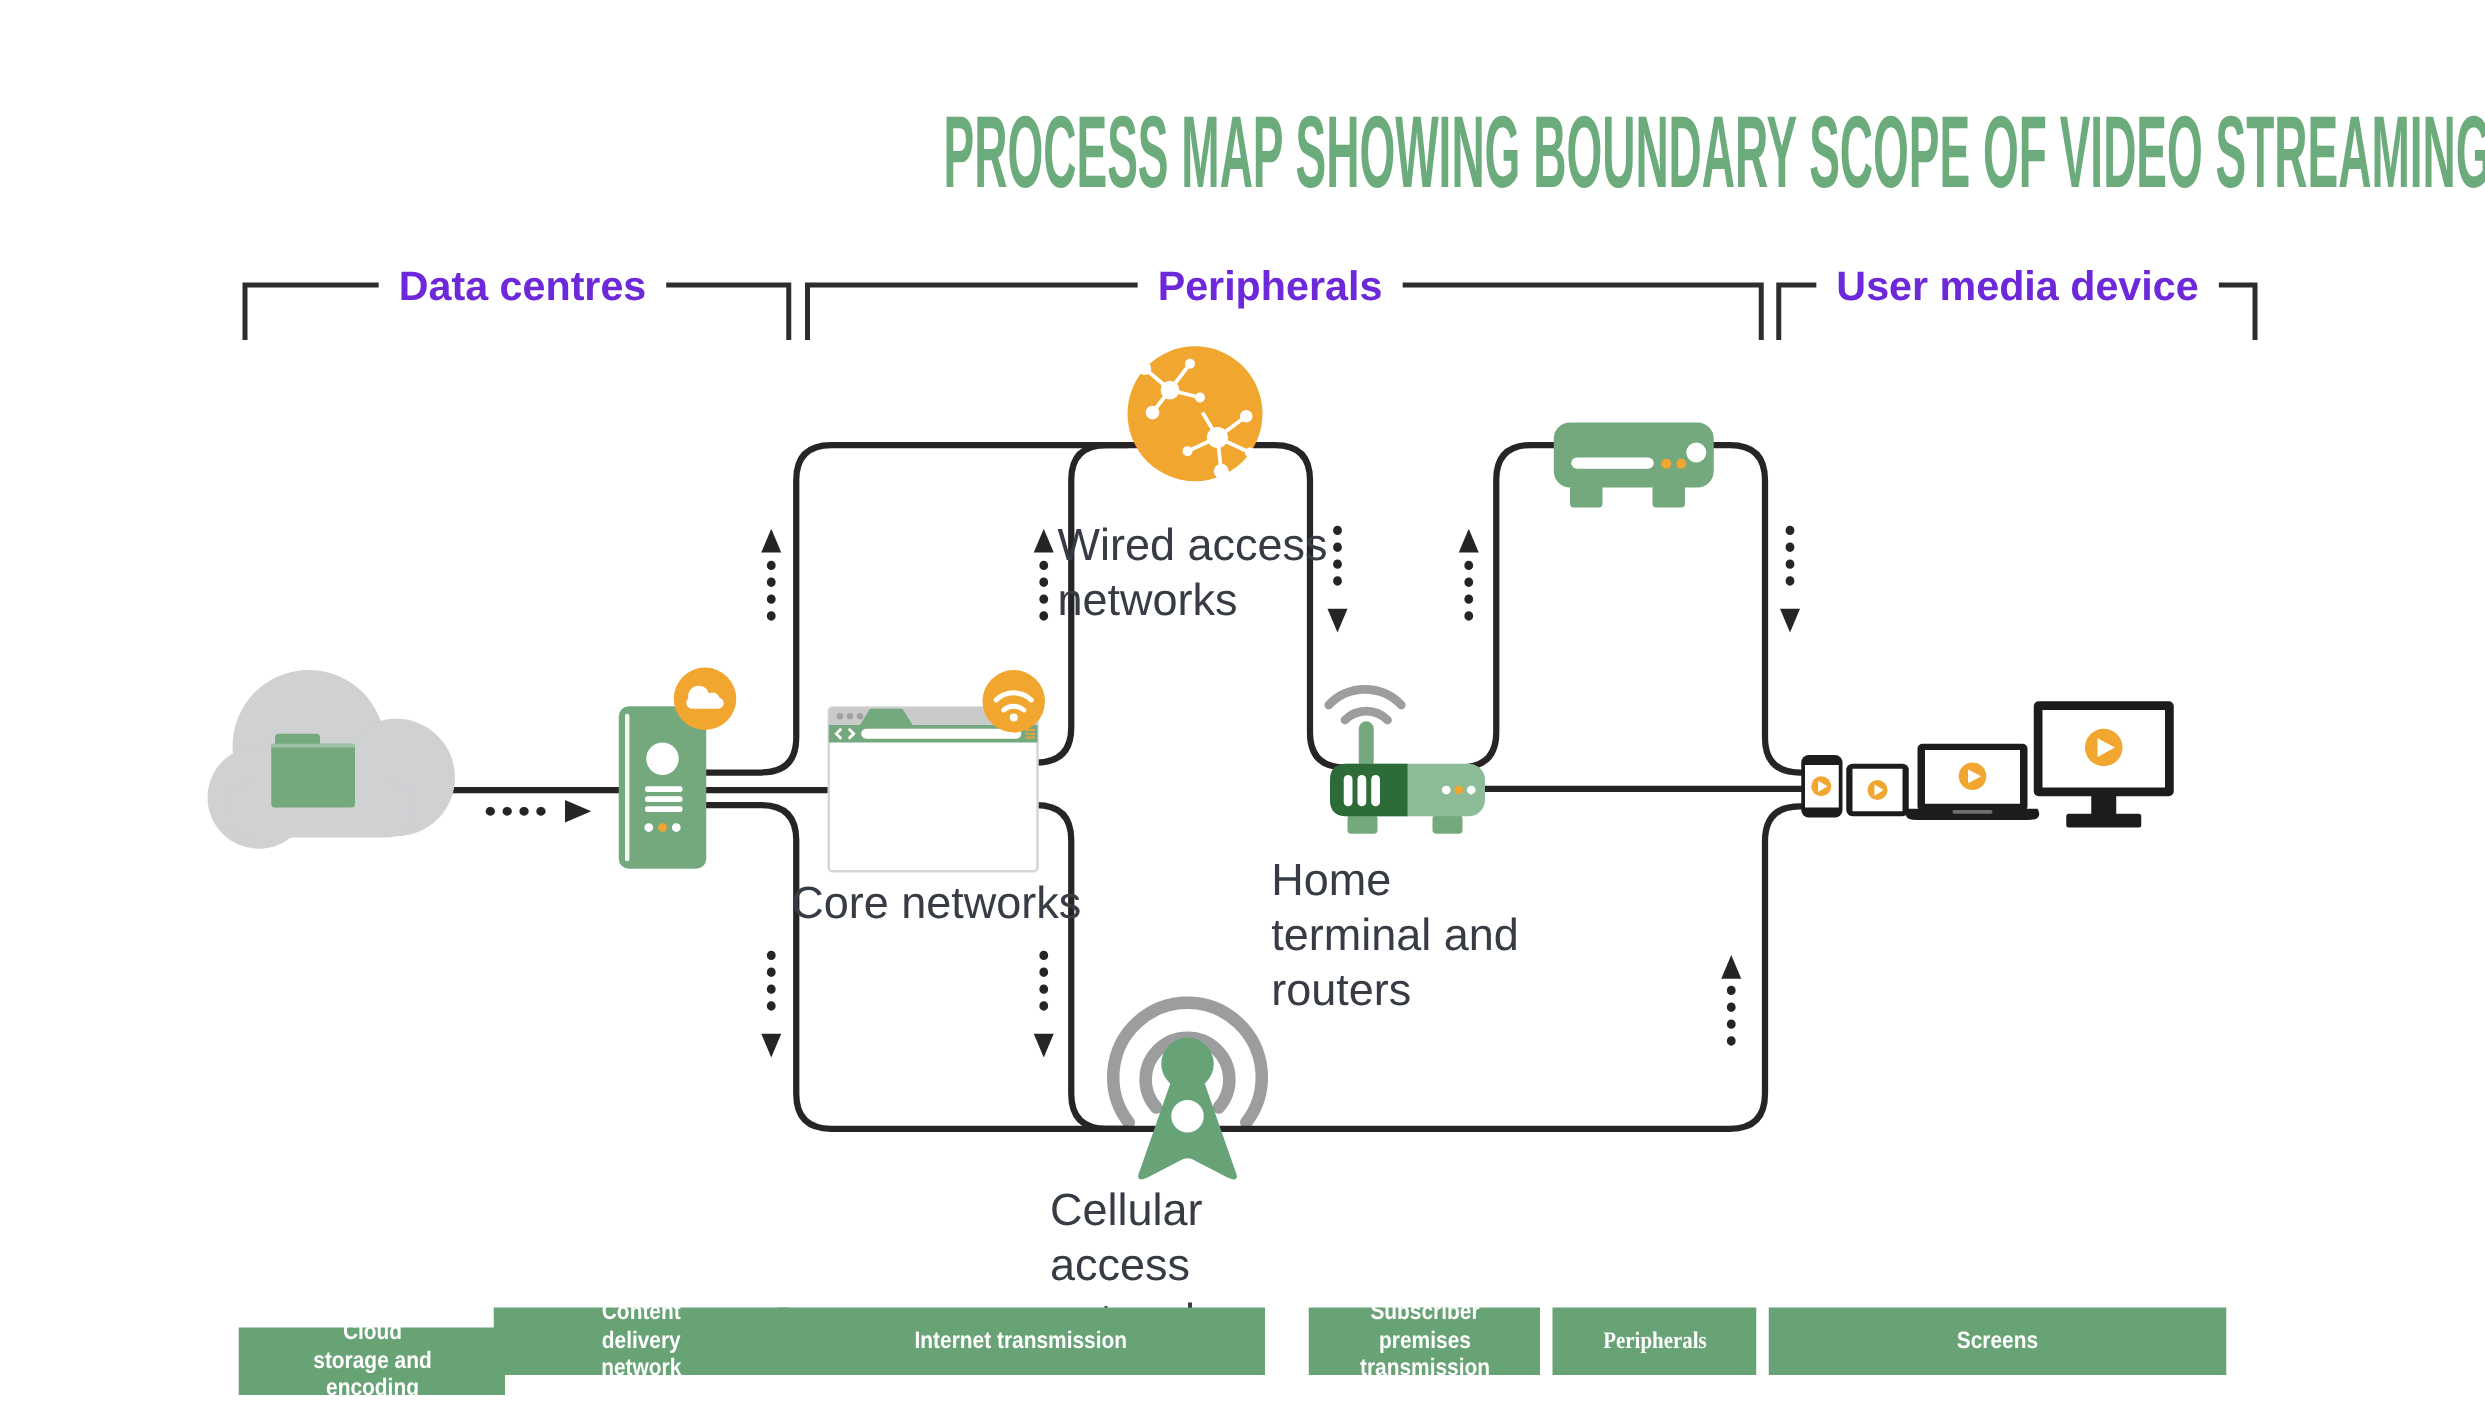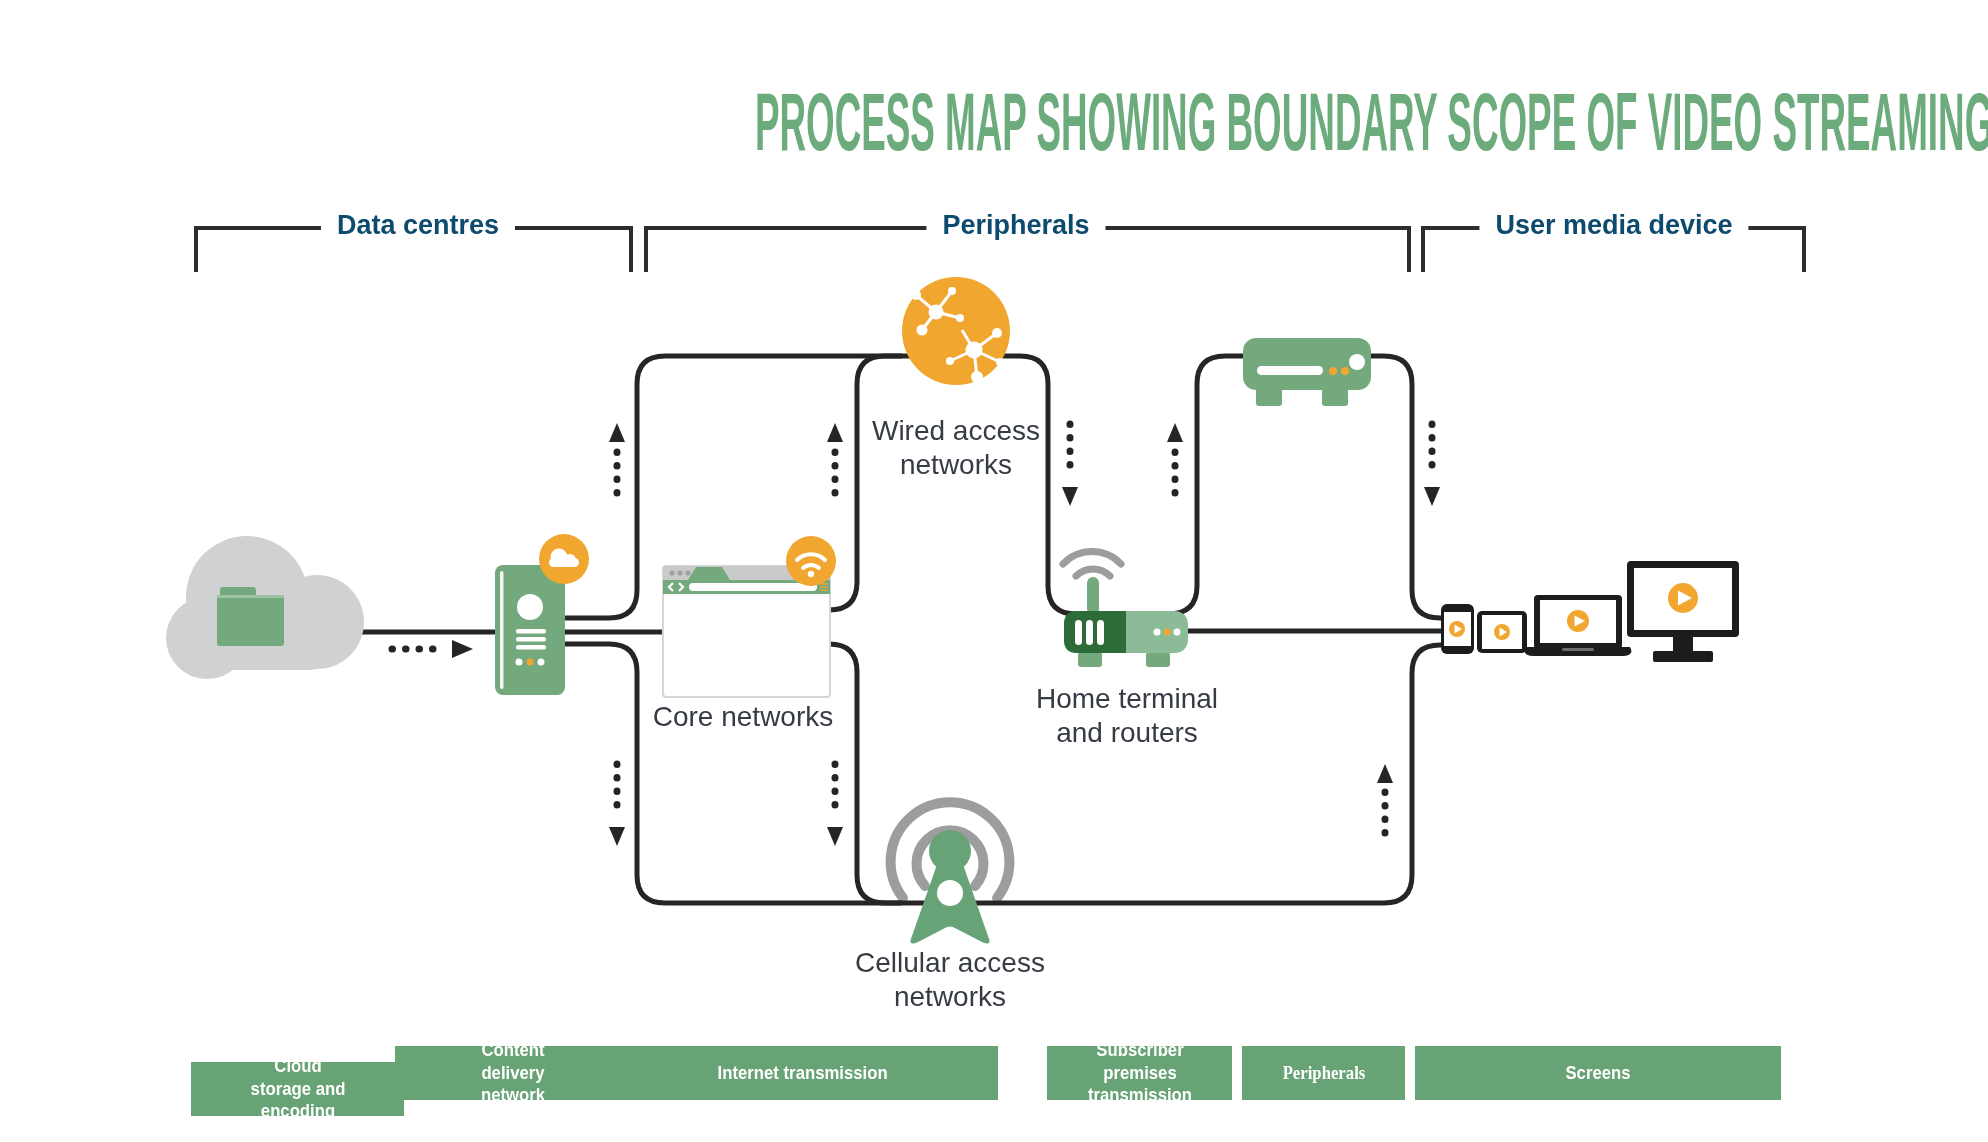--- a/index.html
+++ b/index.html
@@ -3,22 +3,22 @@
 <meta charset="utf-8">
 <style>
   html,body{margin:0;padding:0;background:#ffffff;}
   body{font-family:"Liberation Sans", sans-serif;}
   .stage{position:relative;width:1988px;height:1142px;background:#ffffff;overflow:hidden;}
   svg.canvas{position:absolute;left:0;top:0;}
   .title-wrap{position:absolute;left:0;top:76px;width:100%;text-align:center;padding-left:28px;}
   .title-text{display:inline-block;font-size:80px;font-weight:bold;color:#6cab7c;
     letter-spacing:0px;transform:scale(0.46,1.02);transform-origin:50% 50%;white-space:nowrap;}
   .bracket-label{position:absolute;top:210px;transform:translateX(-50%);
-    background:#ffffff;padding:0 16px;font-size:27px;font-weight:bold;color:#0c4a6e;white-space:nowrap;}
-  .node-label{position:absolute;width:220px;text-align:center;font-size:28px;
+    background:#ffffff;padding:0 16px;font-size:33px;font-weight:bold;color:#6d28d9;white-space:nowrap;}
+  .node-label{position:absolute;width:220px;font-size:36px;
     color:#363b44;line-height:1.22;}
   .legend-box{position:absolute;top:1046px;height:54px;background:#68a376;
     display:flex;align-items:center;justify-content:center;text-align:center;}
   .legend-text{display:inline-block;color:#ffffff;font-weight:bold;font-size:19px;
     line-height:1.18;transform:scaleX(0.88);transform-origin:50% 50%;}
   .wA{max-width:120px;} .wB{max-width:140px;} .wC{max-width:180px;}
 </style>
 </head>
 <body>
 
@@ -257,21 +257,21 @@
   <div class="node-label" style="left:633px;top:700px;white-space:nowrap;">Core networks</div>
   <div class="node-label" style="left:1017px;top:682px;">Home terminal and routers</div>
   <div class="node-label" style="left:840px;top:946px;">Cellular access networks</div>
 
   <div class="legend-box" style="left:191px;width:213px;margin-top:16px;">
     <span class="legend-text wA">Cloud storage and encoding</span>
   </div>
   <div class="legend-box" style="left:395px;width:236px;">
     <span class="legend-text wB">Content delivery network</span>
   </div>
-  <div class="legend-box" style="left:608px;width:390px;">
+  <div class="legend-box" style="left:622px;width:390px;">
     <span class="legend-text">Internet transmission</span>
   </div>
   <div class="legend-box" style="left:1047px;width:185px;">
     <span class="legend-text wC">Subscriber premises transmission</span>
   </div>
   <div class="legend-box" style="left:1242px;width:163px;font-family:Liberation Serif, serif;">
     <span class="legend-text">Peripherals</span>
   </div>
   <div class="legend-box" style="left:1415px;width:366px;">
     <span class="legend-text">Screens</span>

